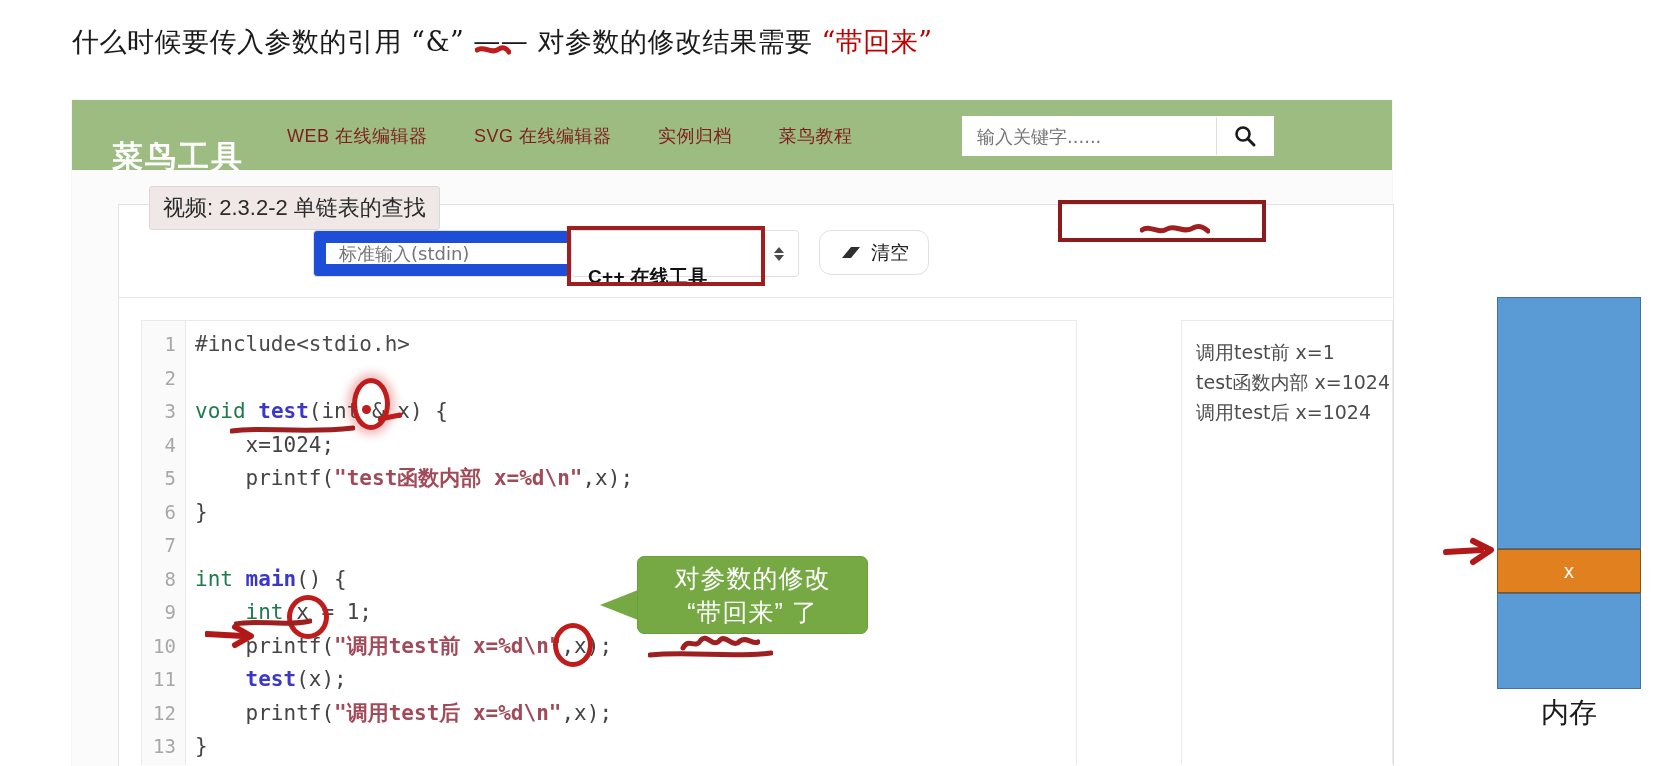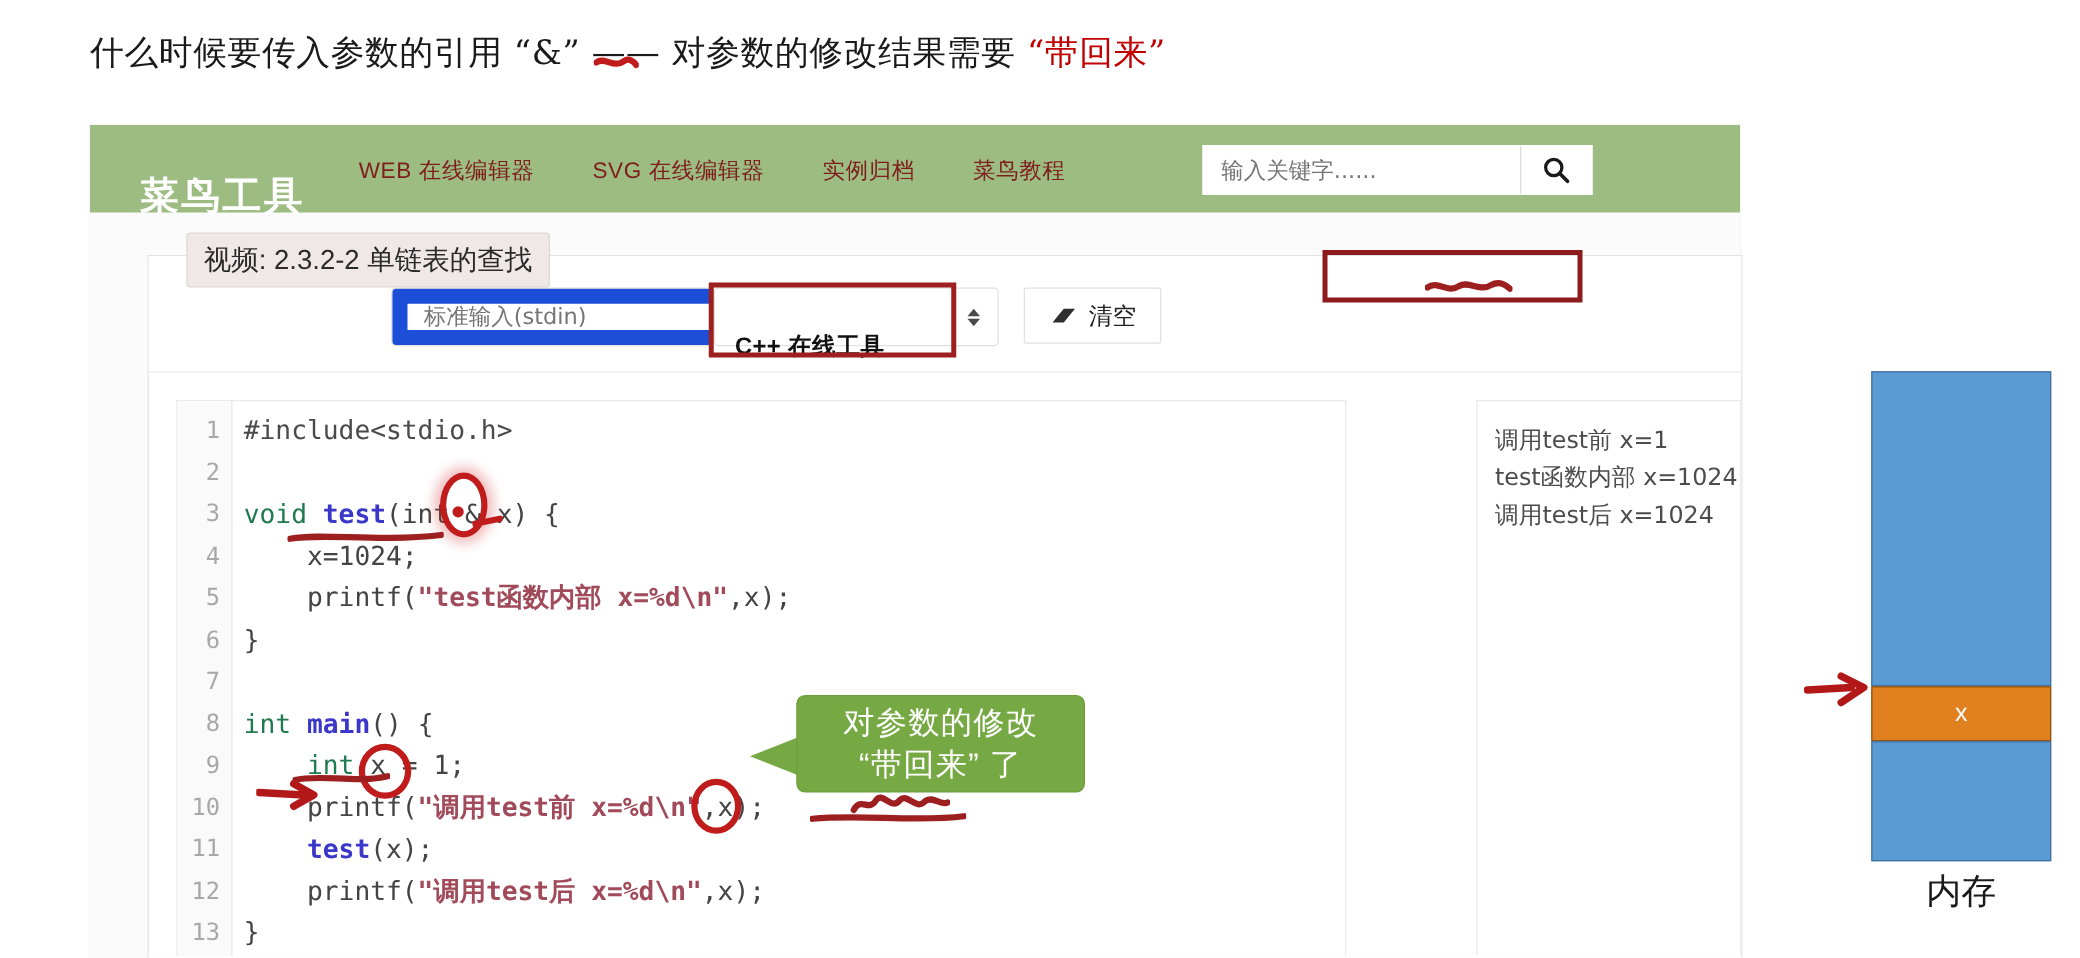--- a/index.html
+++ b/index.html
@@ -97,21 +97,21 @@
     border-right:5px solid transparent;
   }
   .spin .up{border-bottom:6px solid #4a4a4a;}
   .spin .dn{border-top:6px solid #4a4a4a;}
   .lang-redbox{
     position:absolute;left:448px;top:21px;width:190px;height:52px;
     border:4px solid #9e1f1f;pointer-events:none;
   }
   .clear-btn{
     position:absolute;left:700px;top:25px;width:110px;height:45px;
-    background:#ffffff;border:1px solid #e0e0e0;border-radius:2px;
+    background:#ffffff;border:1px solid #e0e0e0;border-radius:12px;
     display:flex;align-items:center;justify-content:center;gap:8px;
     font-size:19px;color:#222;cursor:pointer;
   }
 
   
   .tooltip{
     position:absolute;left:149px;top:186px;
     background:#efe8e7;border:1px solid #dfd7d6;border-radius:3px;
     padding:6px 13px;font-size:22px;color:#2a2a2a;z-index:40;
     white-space:nowrap;

